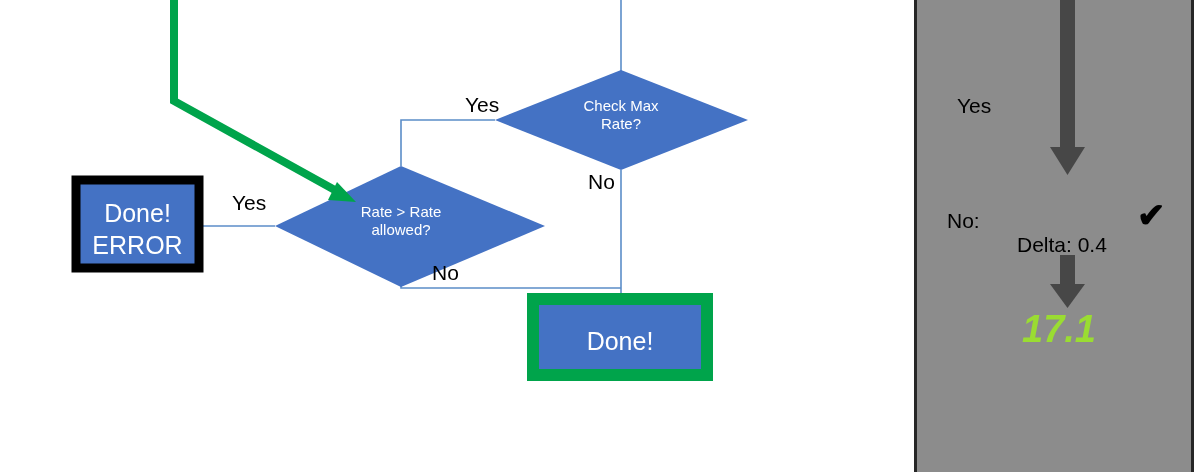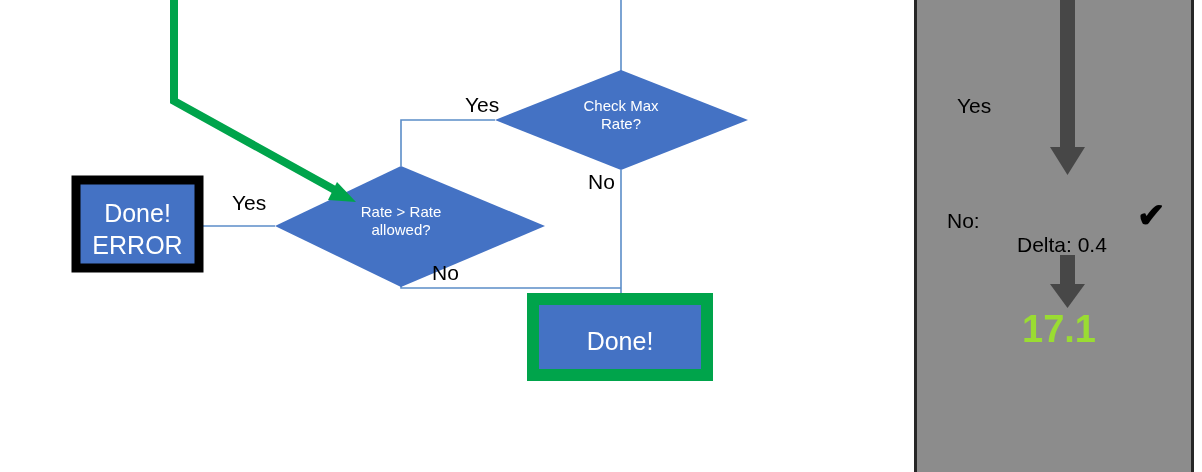--- a/index.html
+++ b/index.html
@@ -66,20 +66,21 @@
     line-height: 1;
     white-space: nowrap;
   }
   #panel-value {
     position: absolute;
     color: #9ADC32;
     font-size: 38px;
     font-weight: bold;
     line-height: 1;
     white-space: nowrap;
+    font-style: italic;
   }
   #panel-check {
     position: absolute;
     color: #000000;
     font-size: 34px;
     font-weight: bold;
     line-height: 1;
   }
 </style>
 </head>

